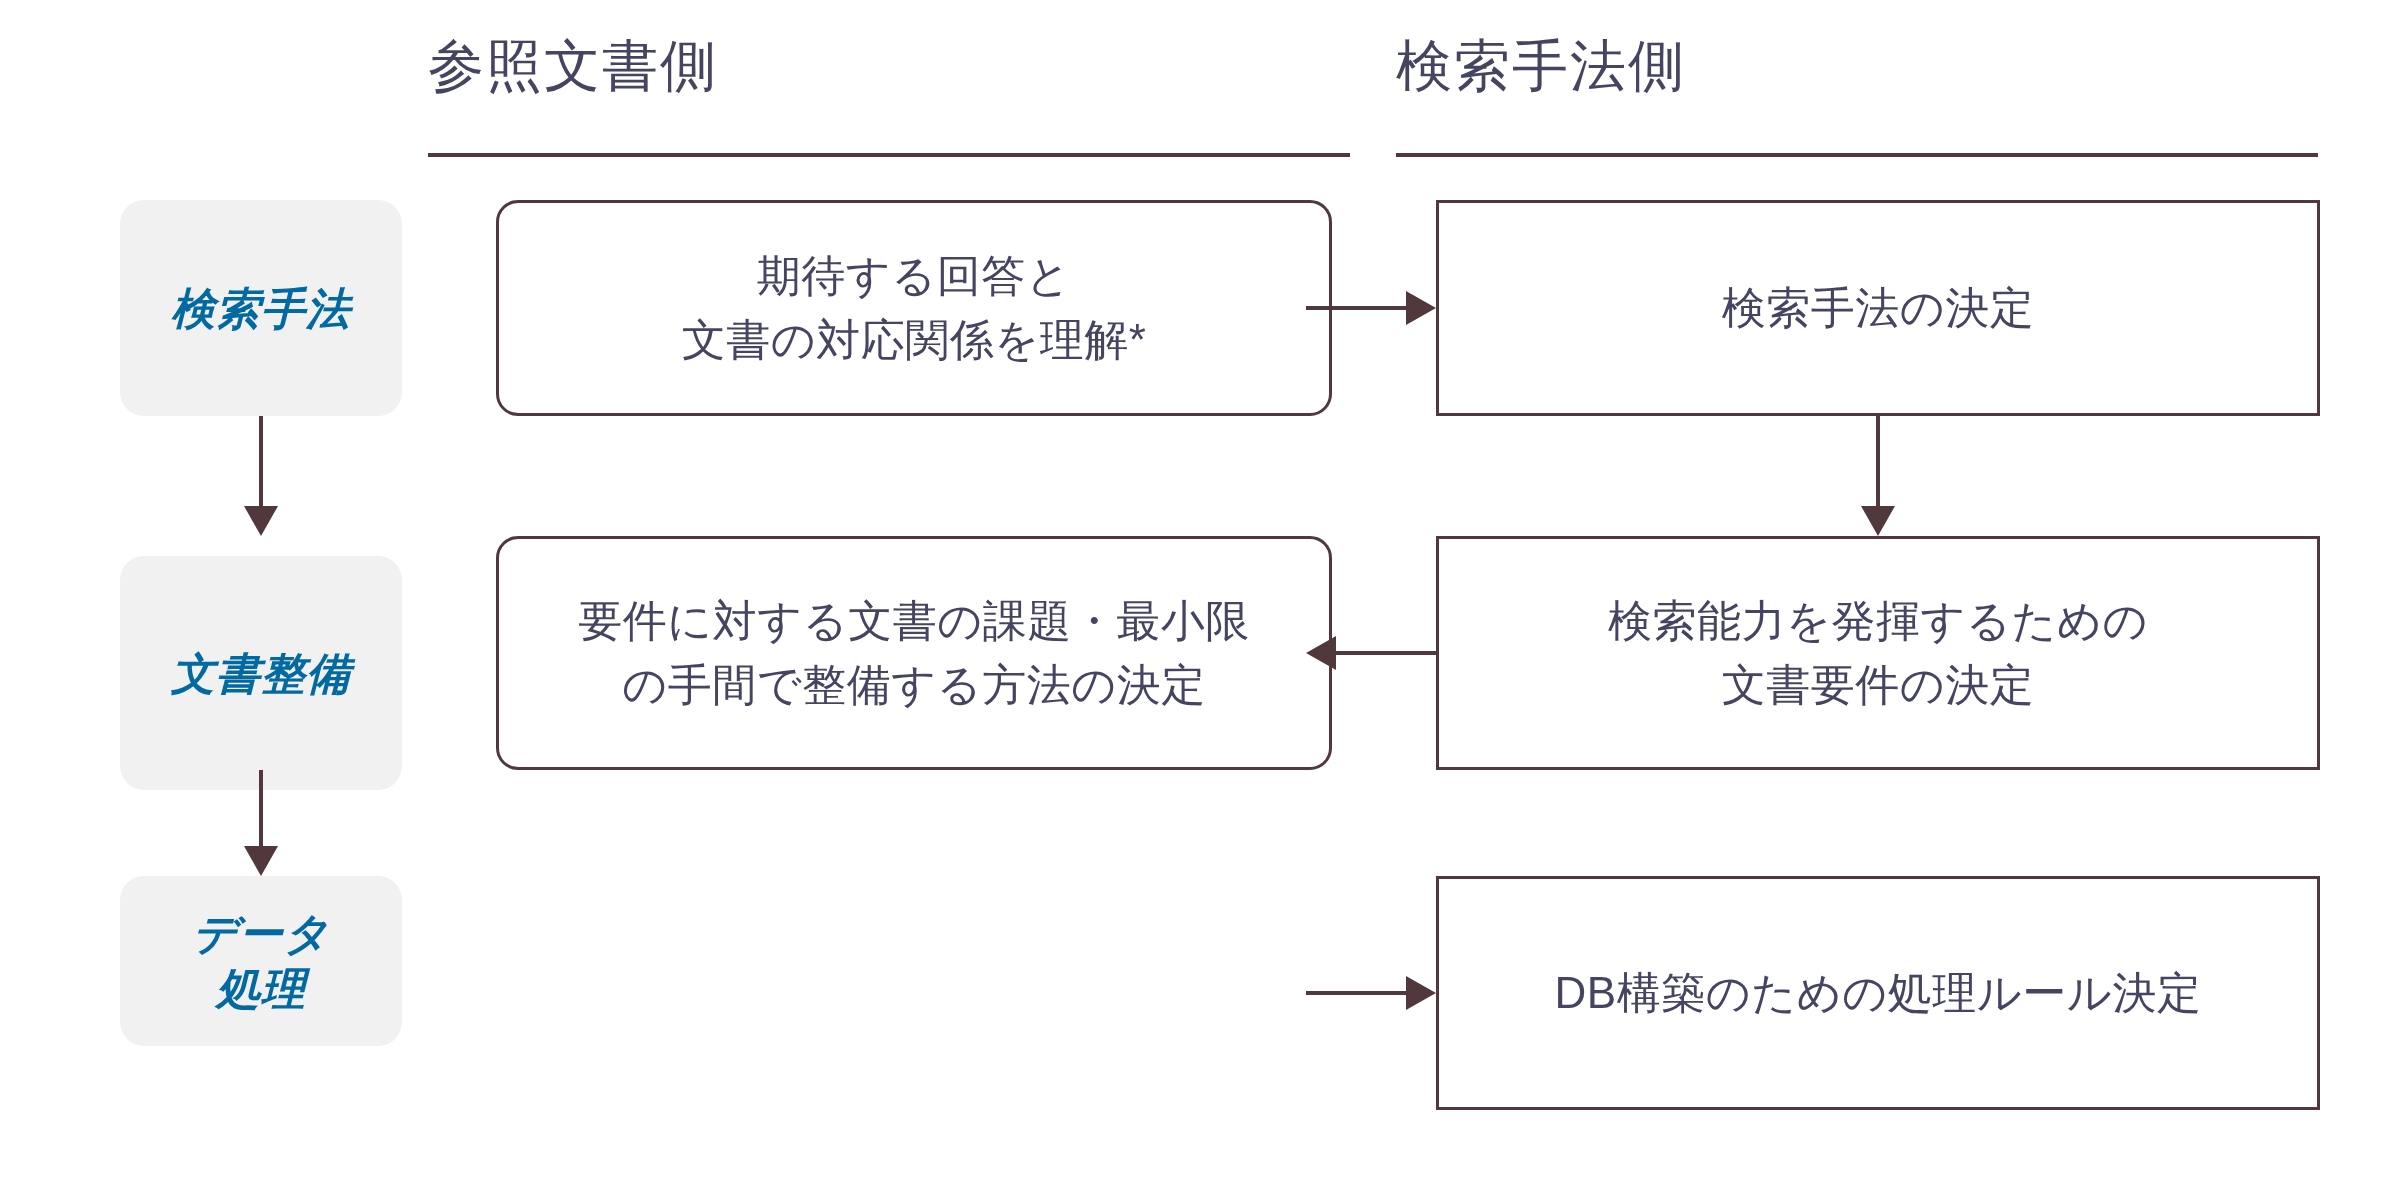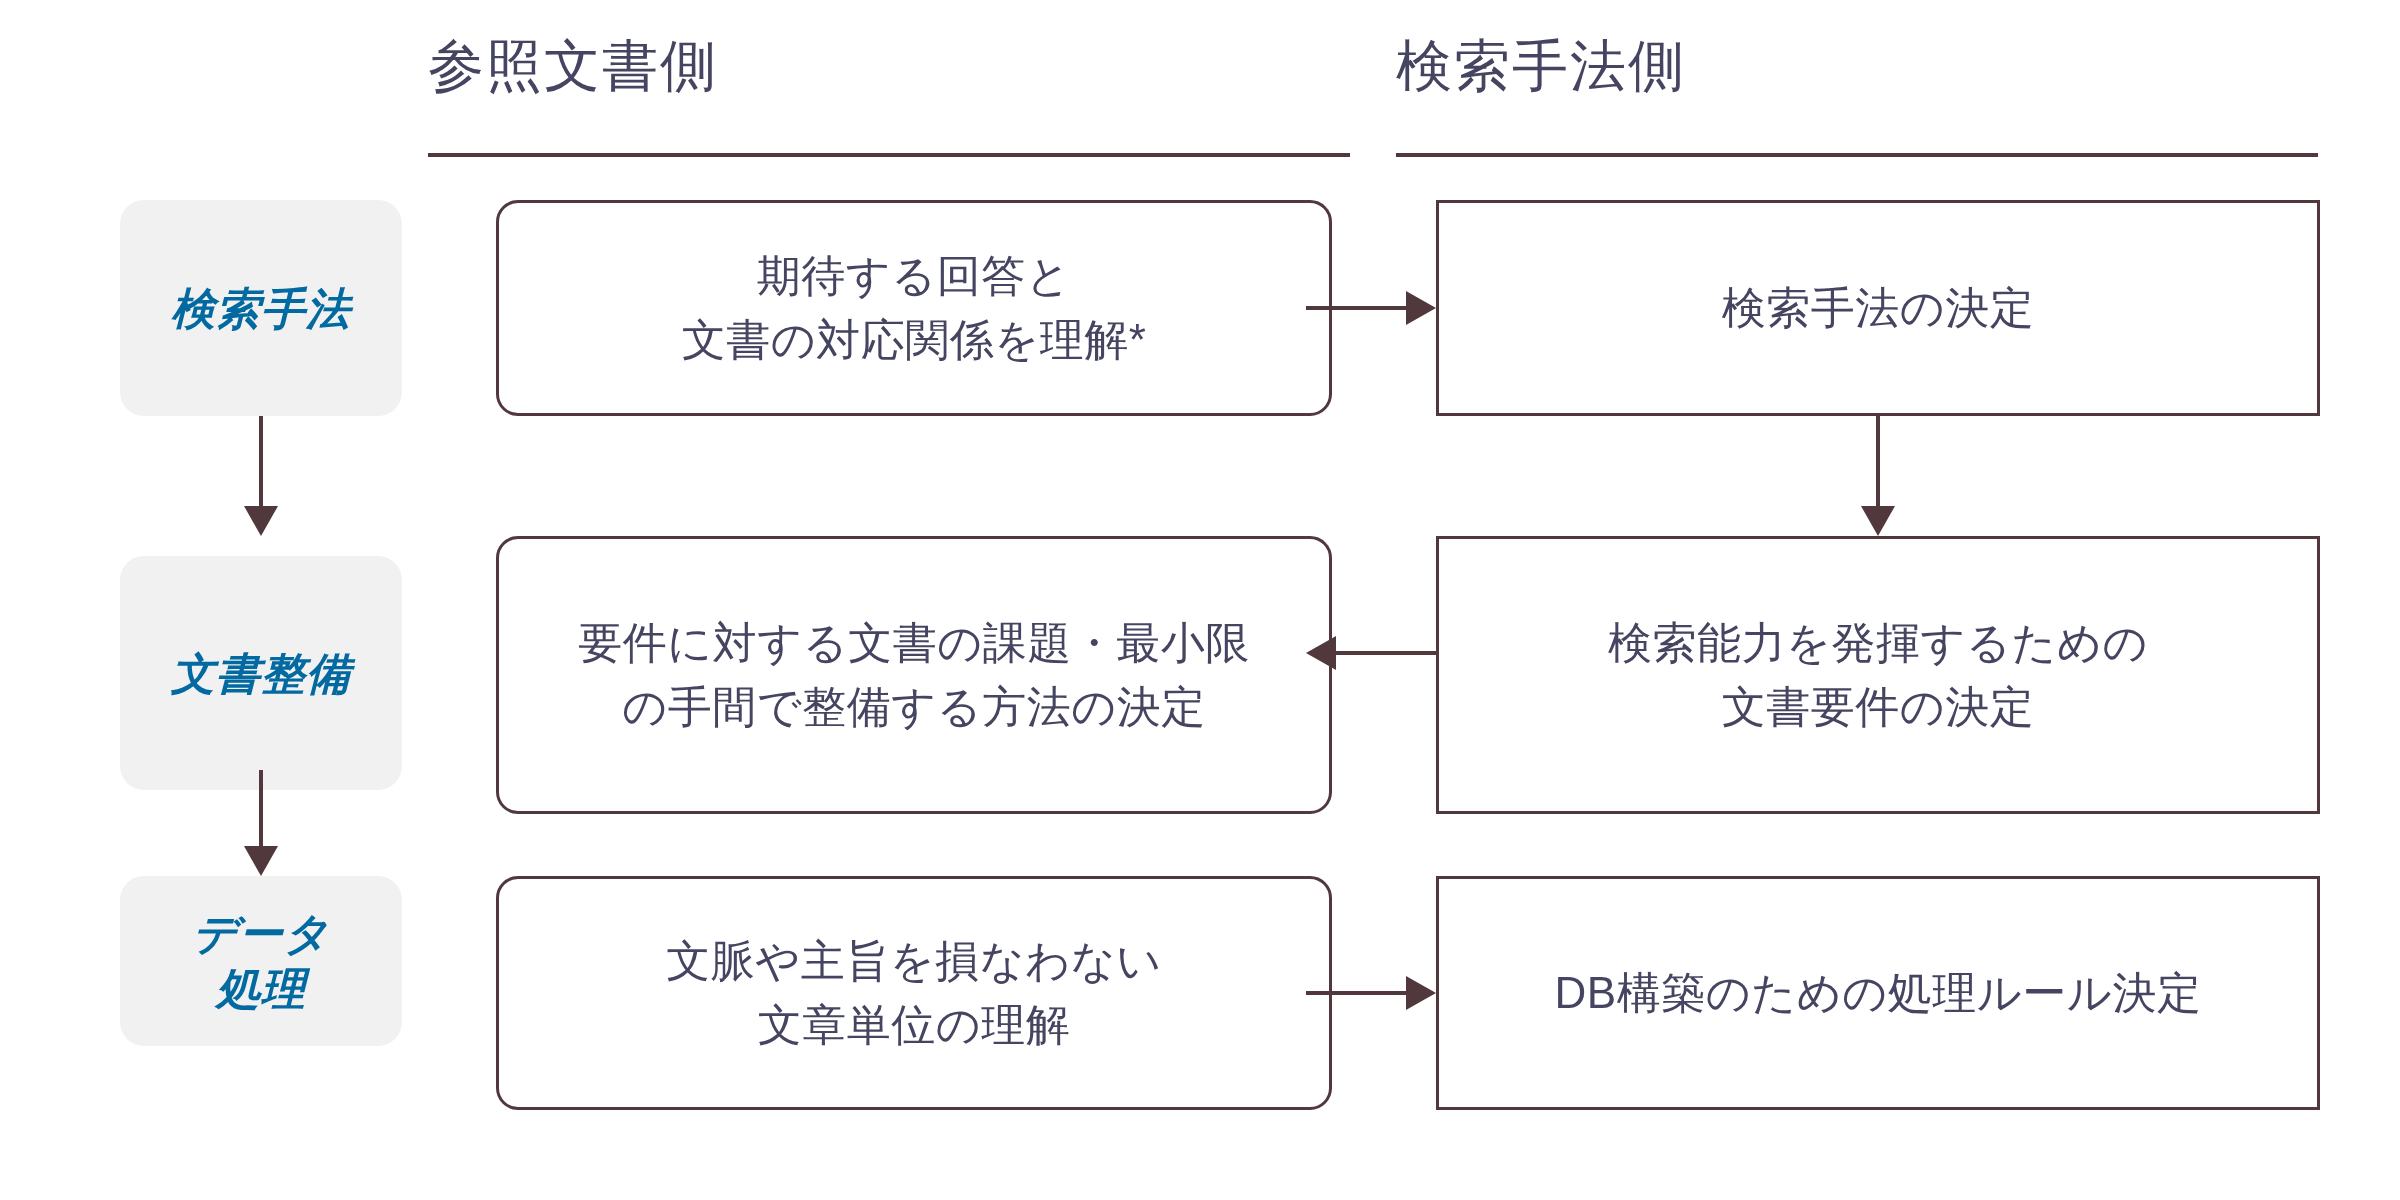--- a/index.html
+++ b/index.html
@@ -61,21 +61,21 @@
     color:#454562;
     font-size:44px;
     line-height:1.45;
     text-align:center;
     letter-spacing:0.5px;
     padding:0 14px;
   }
   .col-l{left:496px;width:836px;border-radius:22px;}
   .col-r{left:1436px;width:884px;}
   .row-0{top:200px;height:216px;}
-  .row-1{top:536px;height:278px;}
+  .row-1{top:536px;height:234px;}
   .row-2{top:876px;height:234px;}
 
   
   .conn{position:absolute;}
   .h-line{position:absolute;height:4px;background:#50383c;}
   .v-line{position:absolute;width:4px;background:#50383c;}
   .arrow-r{
     position:absolute;width:0;height:0;
     border-top:17px solid transparent;
     border-bottom:17px solid transparent;
@@ -167,26 +167,20 @@
     <div>
       <span class="nl">検索能力を発揮するための</span>
       <span class="nl">文書要件の決定</span>
     </div>
   </div>
   <div class="conn">
     <div class="h-line" style="left:1336px;top:651px;width:100px;"></div>
     <div class="arrow-l" style="left:1306px;top:636px;"></div>
   </div>
 
-  <div class="pbox col-l row-2">
-    <div>
-      <span class="nl">文脈や主旨を損なわない</span>
-      <span class="nl">文章単位の理解</span>
-    </div>
-  </div>
   <div class="pbox col-r row-2">
     <div>
       <span class="nl">DB構築のための処理ルール決定</span>
 
     </div>
   </div>
   <div class="conn">
     <div class="h-line" style="left:1306px;top:991px;width:108px;"></div>
     <div class="arrow-r" style="left:1406px;top:976px;"></div>
   </div>

